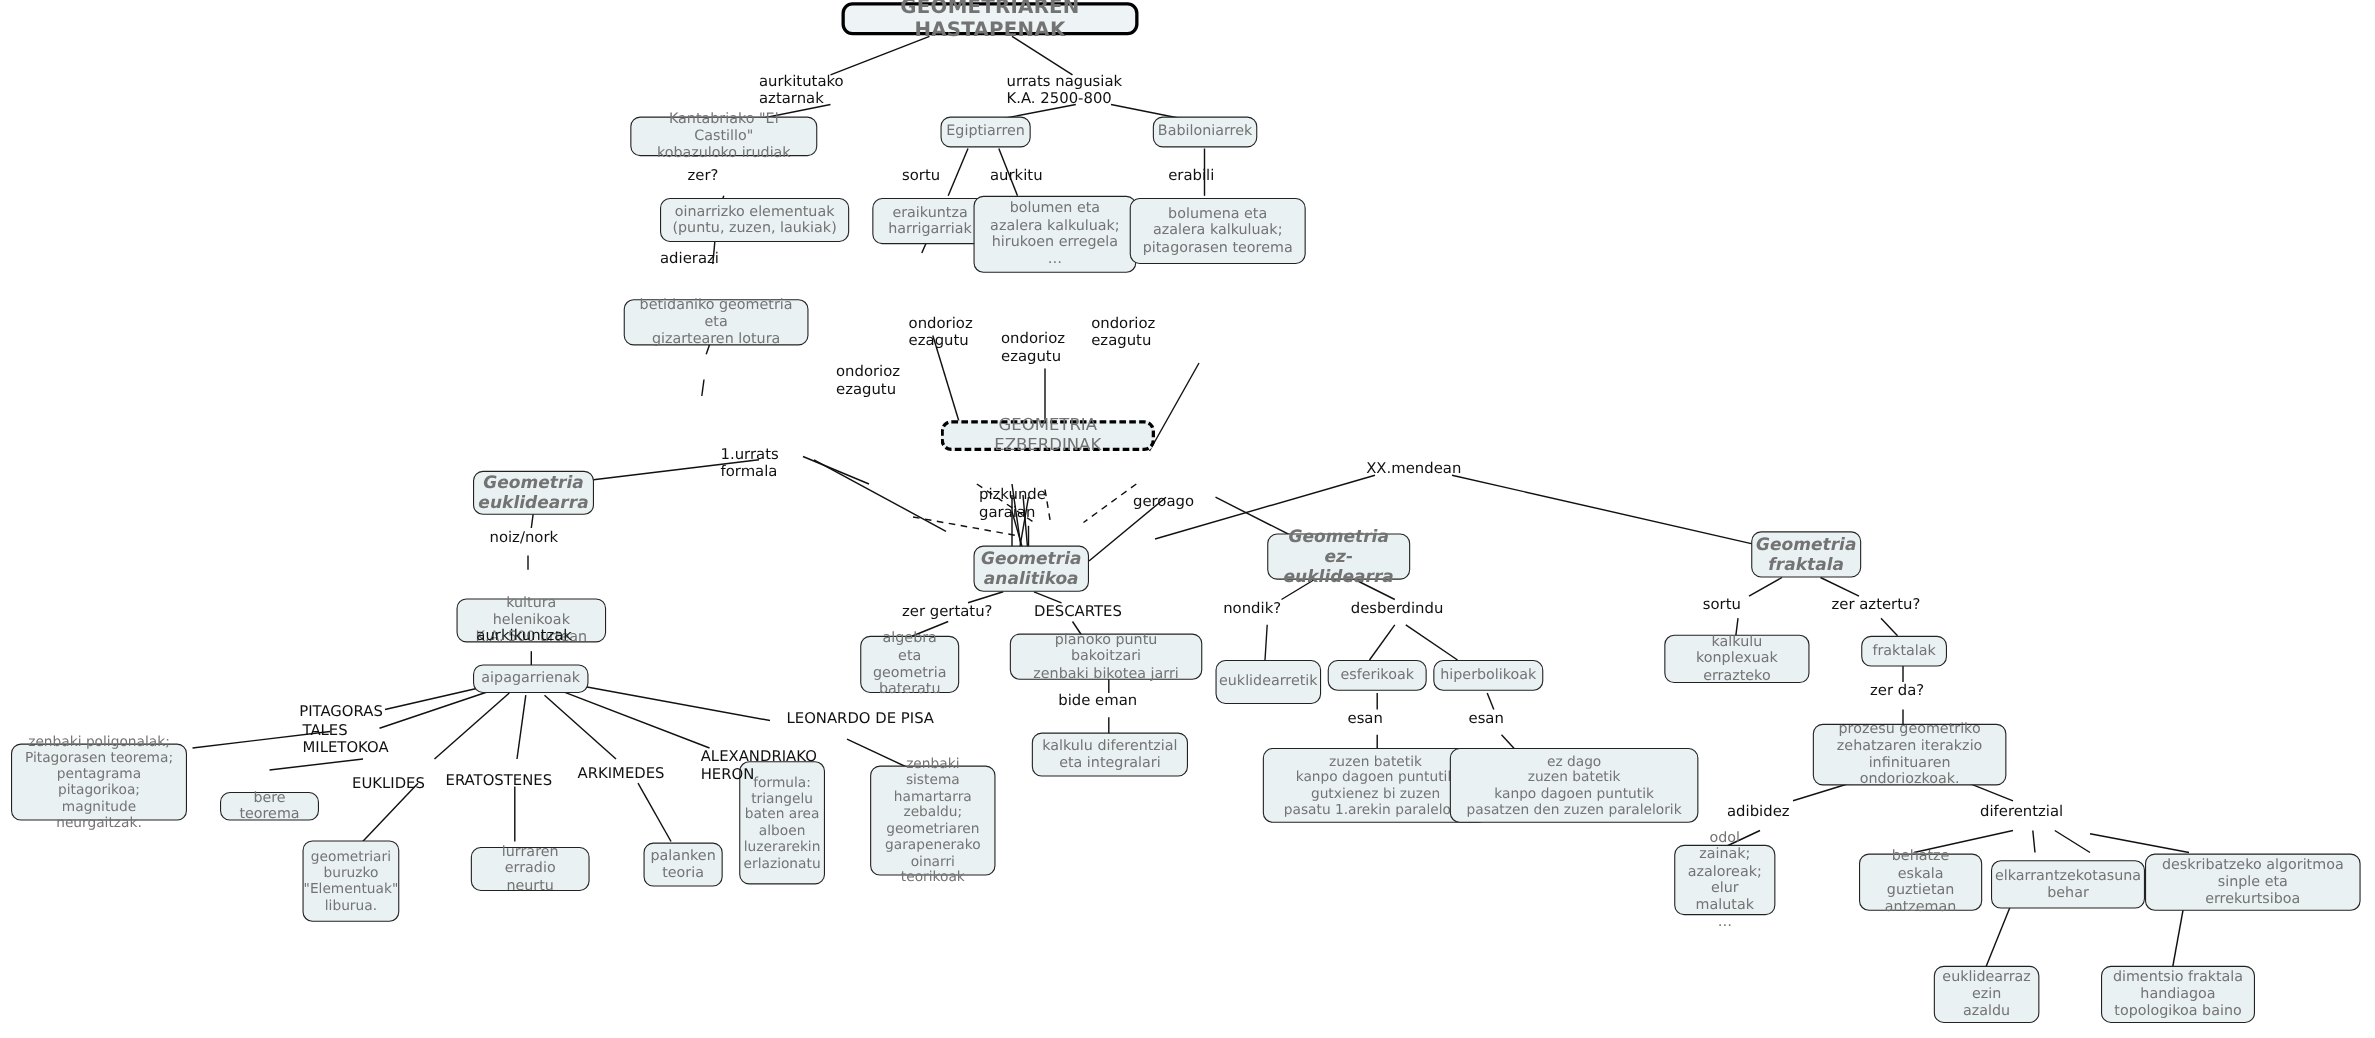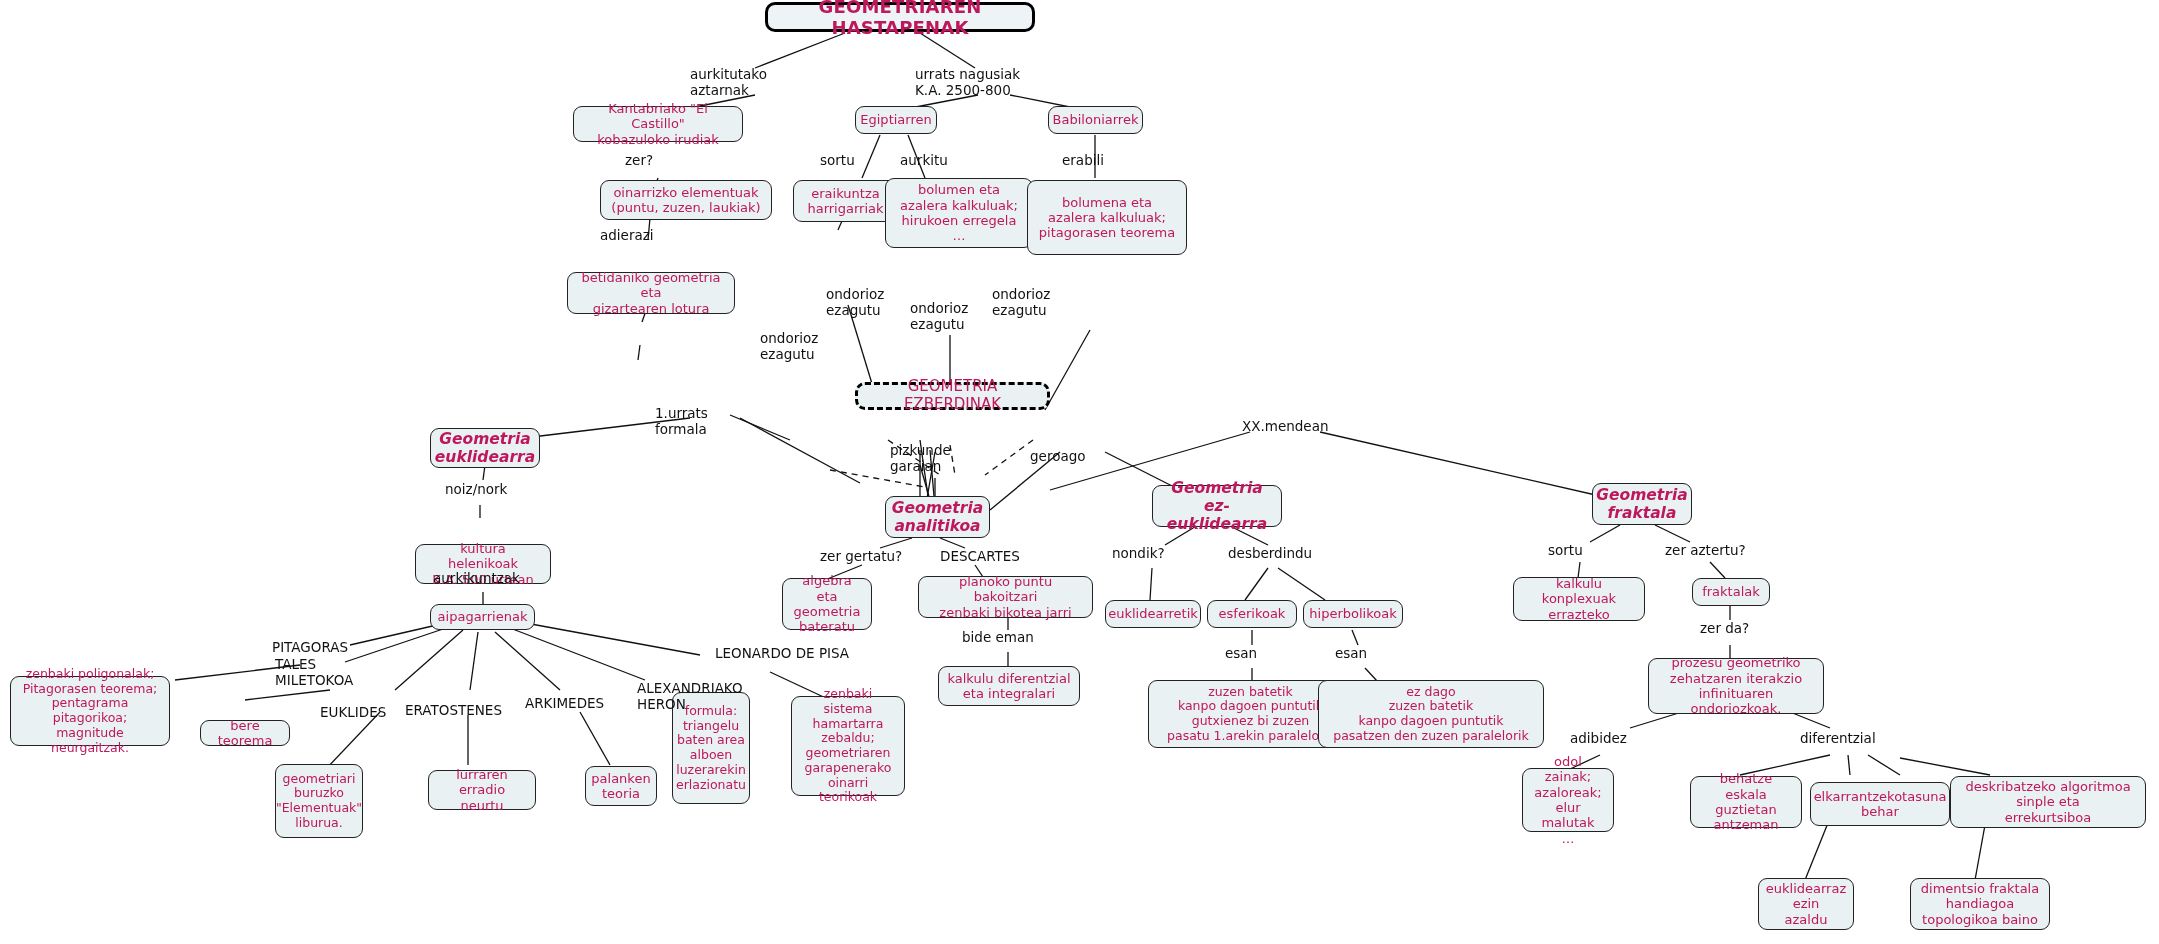--- a/index.html
+++ b/index.html
@@ -19,21 +19,21 @@
     left:0;top:0;
     width:2159px;height:944px;
     pointer-events:none;
   }
   .node{
     position:absolute;
     box-sizing:border-box;
     background:#eaf1f3;
     border:1px solid #222222;
     border-radius:9px;
-    color:#be185d;
+    color:#737373;
     display:flex;
     align-items:center;
     justify-content:center;
     text-align:center;
     line-height:1.18;
     padding:3px 8px;
     white-space:pre-line;
     z-index:2;
   }
   .node.root{
@@ -217,21 +217,21 @@
 (puntu, zuzen, laukiak)</div>
 
   <div class="node n13" style="left:793px;top:180px;width:105px;height:42px;">eraikuntza
 harrigarriak</div>
 
   <div class="node n13" style="left:885px;top:178px;width:148px;height:70px;">bolumen eta
 azalera kalkuluak;
 hirukoen erregela
 …</div>
 
-  <div class="node n13" style="left:1027px;top:180px;width:160px;height:75px;">bolumena eta
+  <div class="node n13" style="left:1027px;top:180px;width:160px;height:60px;">bolumena eta
 azalera kalkuluak;
 pitagorasen teorema</div>
 
   <div class="lbl" style="left:600px;top:227px;width:80px;">adierazi</div>
 
   <div class="node n13" style="left:567px;top:272px;width:168px;height:42px;">betidaniko geometria eta
 gizartearen lotura</div>
 
   <div class="lbl" style="left:826px;top:286px;width:90px;">ondorioz
 ezagutu</div>
@@ -325,21 +325,21 @@
 zenbaki bikotea jarri</div>
 
   <div class="lbl" style="left:962px;top:629px;width:95px;">bide eman</div>
 
   <div class="node n13" style="left:938px;top:666px;width:142px;height:40px;">kalkulu diferentzial
 eta integralari</div>
 
   <div class="lbl" style="left:1112px;top:545px;width:80px;">nondik?</div>
   <div class="lbl" style="left:1228px;top:545px;width:100px;">desberdindu</div>
 
-  <div class="node n13" style="left:1105px;top:600px;width:96px;height:28px;">euklidearretik</div>
+  <div class="node n13" style="left:1105px;top:600px;width:96px;height:40px;">euklidearretik</div>
 
   <div class="node n13" style="left:1207px;top:600px;width:90px;height:28px;">esferikoak</div>
 
   <div class="node n13" style="left:1303px;top:600px;width:100px;height:28px;">hiperbolikoak</div>
 
   <div class="lbl" style="left:1225px;top:645px;width:55px;">esan</div>
   <div class="lbl" style="left:1335px;top:645px;width:55px;">esan</div>
 
   <div class="node n12" style="left:1148px;top:680px;width:205px;height:68px;">zuzen batetik
 kanpo dagoen puntutik

